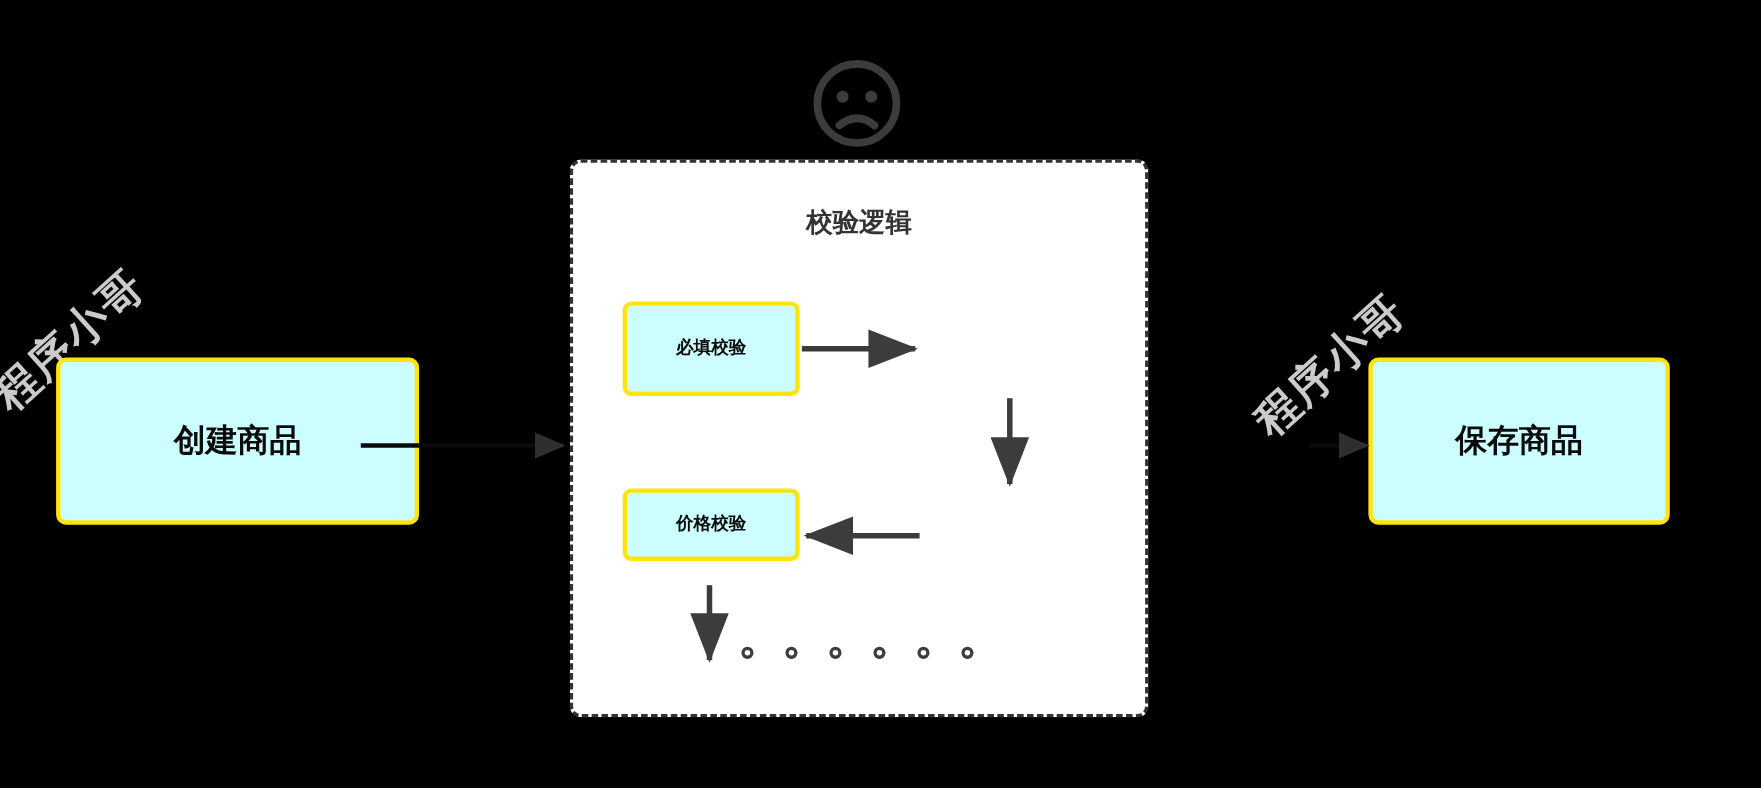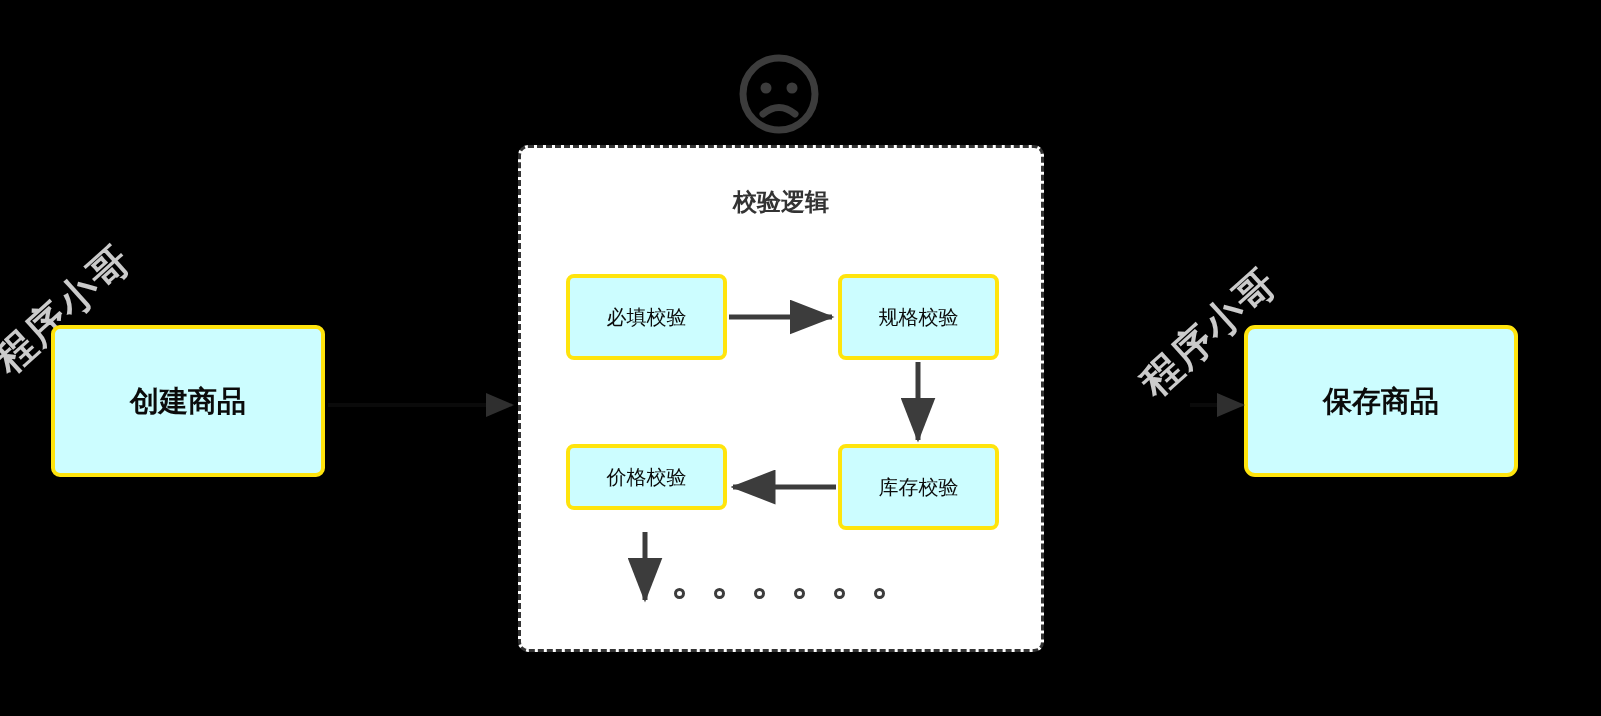--- a/index.html
+++ b/index.html
@@ -45,22 +45,22 @@
     justify-content: center;
     color: #0b0b0b;
     text-align: center;
     line-height: 1.2;
   }
   .node.big {
     font-size: 29px;
     font-weight: 700;
   }
   .node.small {
-    font-size: 20px;
-    font-weight: 400;
+    font-size: 16px;
+    font-weight: 700;
     border-width: 4px;
     border-radius: 8px;
   }
 
   
   #subgraph {
     position: absolute;
     left: 518px;
     top: 145px;
     width: 526px;
@@ -121,47 +121,41 @@
 
   <div class="watermark" id="wm-1" style="left: 1128px; top: 368px; transform: rotate(-42deg);">程序小哥</div>
 
   <svg id="face-icon" viewBox="0 0 84 84">
     <circle cx="42" cy="42" r="36" fill="none" stroke="#3c3c3c" stroke-width="7"></circle>
     <circle cx="29" cy="36" r="5.5" fill="#3c3c3c"></circle>
     <circle cx="55" cy="36" r="5.5" fill="#3c3c3c"></circle>
     <path d="M26 62 Q42 49 58 62" fill="none" stroke="#3c3c3c" stroke-width="7" stroke-linecap="round"></path>
   </svg>
 
-  <div class="node big" id="node-create-product" style="left: 51px; top: 325px; width: 274px; height: 152px;">
+  <div class="node big" id="node-create-product" style="left: 51px; top: 325px; width: 330px; height: 152px;">
     <span>创建商品</span>
   </div>
 
-  <div class="node big" id="node-save-product" style="left: 1244px; top: 325px; width: 274px; height: 152px; border-radius: 11px;">
+  <div class="node big" id="node-save-product" style="left: 1244px; top: 325px; width: 274px; height: 152px;">
     <span>保存商品</span>
   </div>
 
   <div id="subgraph" style="left: 518px; top: 145px; width: 526px; height: 507px;">
     <div id="subgraph-title">校验逻辑</div>
   </div>
 
   <div class="node small" id="node-required-check" style="left: 566px; top: 274px; width: 161px; height: 86px;">
     <span>必填校验</span>
   </div>
 
-  <div class="node small" id="node-spec-check" style="left: 838px; top: 274px; width: 161px; height: 86px;">
-    <span>规格校验</span>
-  </div>
 
   <div class="node small" id="node-price-check" style="left: 566px; top: 444px; width: 161px; height: 66px;">
     <span>价格校验</span>
   </div>
 
-  <div class="node small" id="node-stock-check" style="left: 838px; top: 444px; width: 161px; height: 86px;">
-    <span>库存校验</span>
-  </div>
 
   <svg class="edge-svg">
     <defs>
       <marker id="arrowhead" markerWidth="9" markerHeight="7" refX="8.5" refY="3.5" orient="auto">
         <polygon points="0 0, 9 3.5, 0 7" fill="#3c3c3c"></polygon>
       </marker>
       <marker id="arrowhead-sm" markerWidth="7" markerHeight="6" refX="6.5" refY="3" orient="auto">
         <polygon points="0 0, 7 3, 0 6" fill="#2f2f2f"></polygon>
       </marker>
     </defs>

